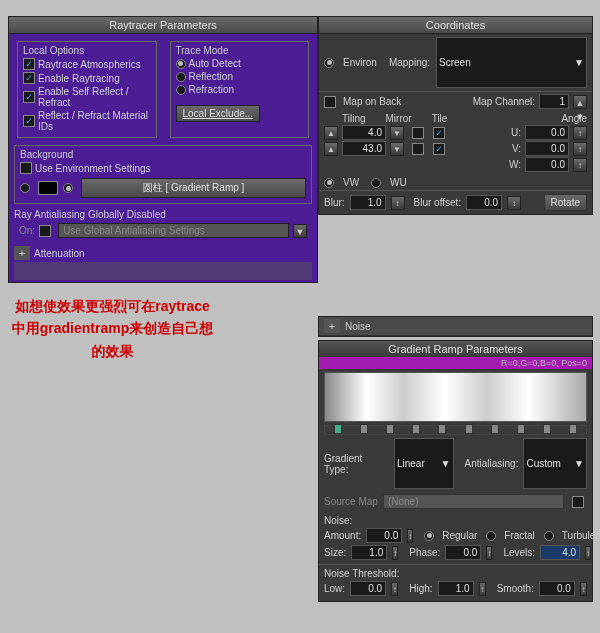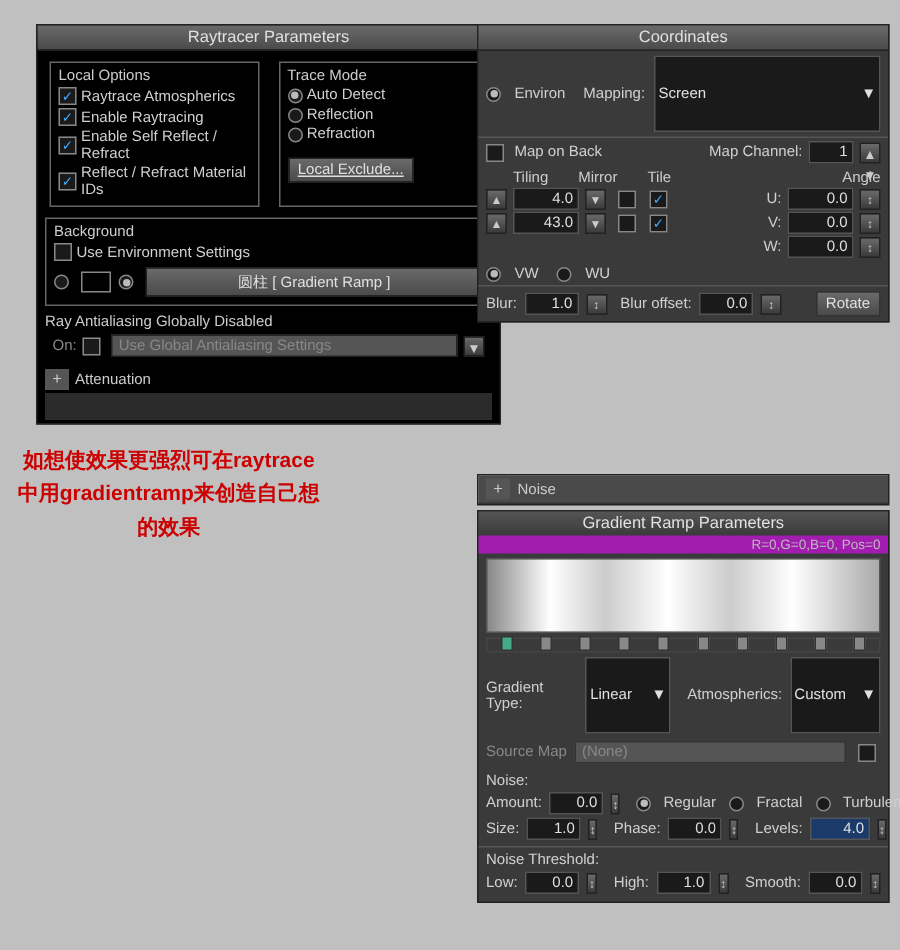--- a/index.html
+++ b/index.html
@@ -29,22 +29,21 @@
       padding: 2px 4px;
       font-size: 11px;
       border-bottom: 1px solid #222;
     }
 
     
     .raytracer-panel {
       top: 16px;
       left: 8px;
       width: 310px;
-      background: #000000;
-      margin-left: 16px;
+      background: #4c1d95;
     }
 
     .section-box {
       border: 1px solid #666;
       margin: 4px 5px;
       padding: 3px 5px;
     }
 
     .section-label {
       font-size: 10px;
@@ -631,21 +630,21 @@
     <div class="gradient-stop" style="left:85%;"></div>
     <div class="gradient-stop" style="left:95%;"></div>
   </div>
 
   <div class="gradient-type-row">
     <span>Gradient Type:</span>
     <div class="select-arrow" style="width:60px; justify-content:space-between;">
       <span>Linear</span>
       <span>▼</span>
     </div>
-    <span style="margin-left:6px;">Atmospherics:</span>
+    <span style="margin-left:6px;">Antialiasing:</span>
     <div class="select-arrow" style="width:64px; justify-content:space-between;">
       <span>Custom</span>
       <span>▼</span>
     </div>
   </div>
 
   <div class="source-map-row">
     <span>Source Map</span>
     <input class="source-none" type="text" value="(None)" style="pointer-events: none;" readonly="">
     <span class="checkbox-icon" style="margin-left:3px;"></span>

